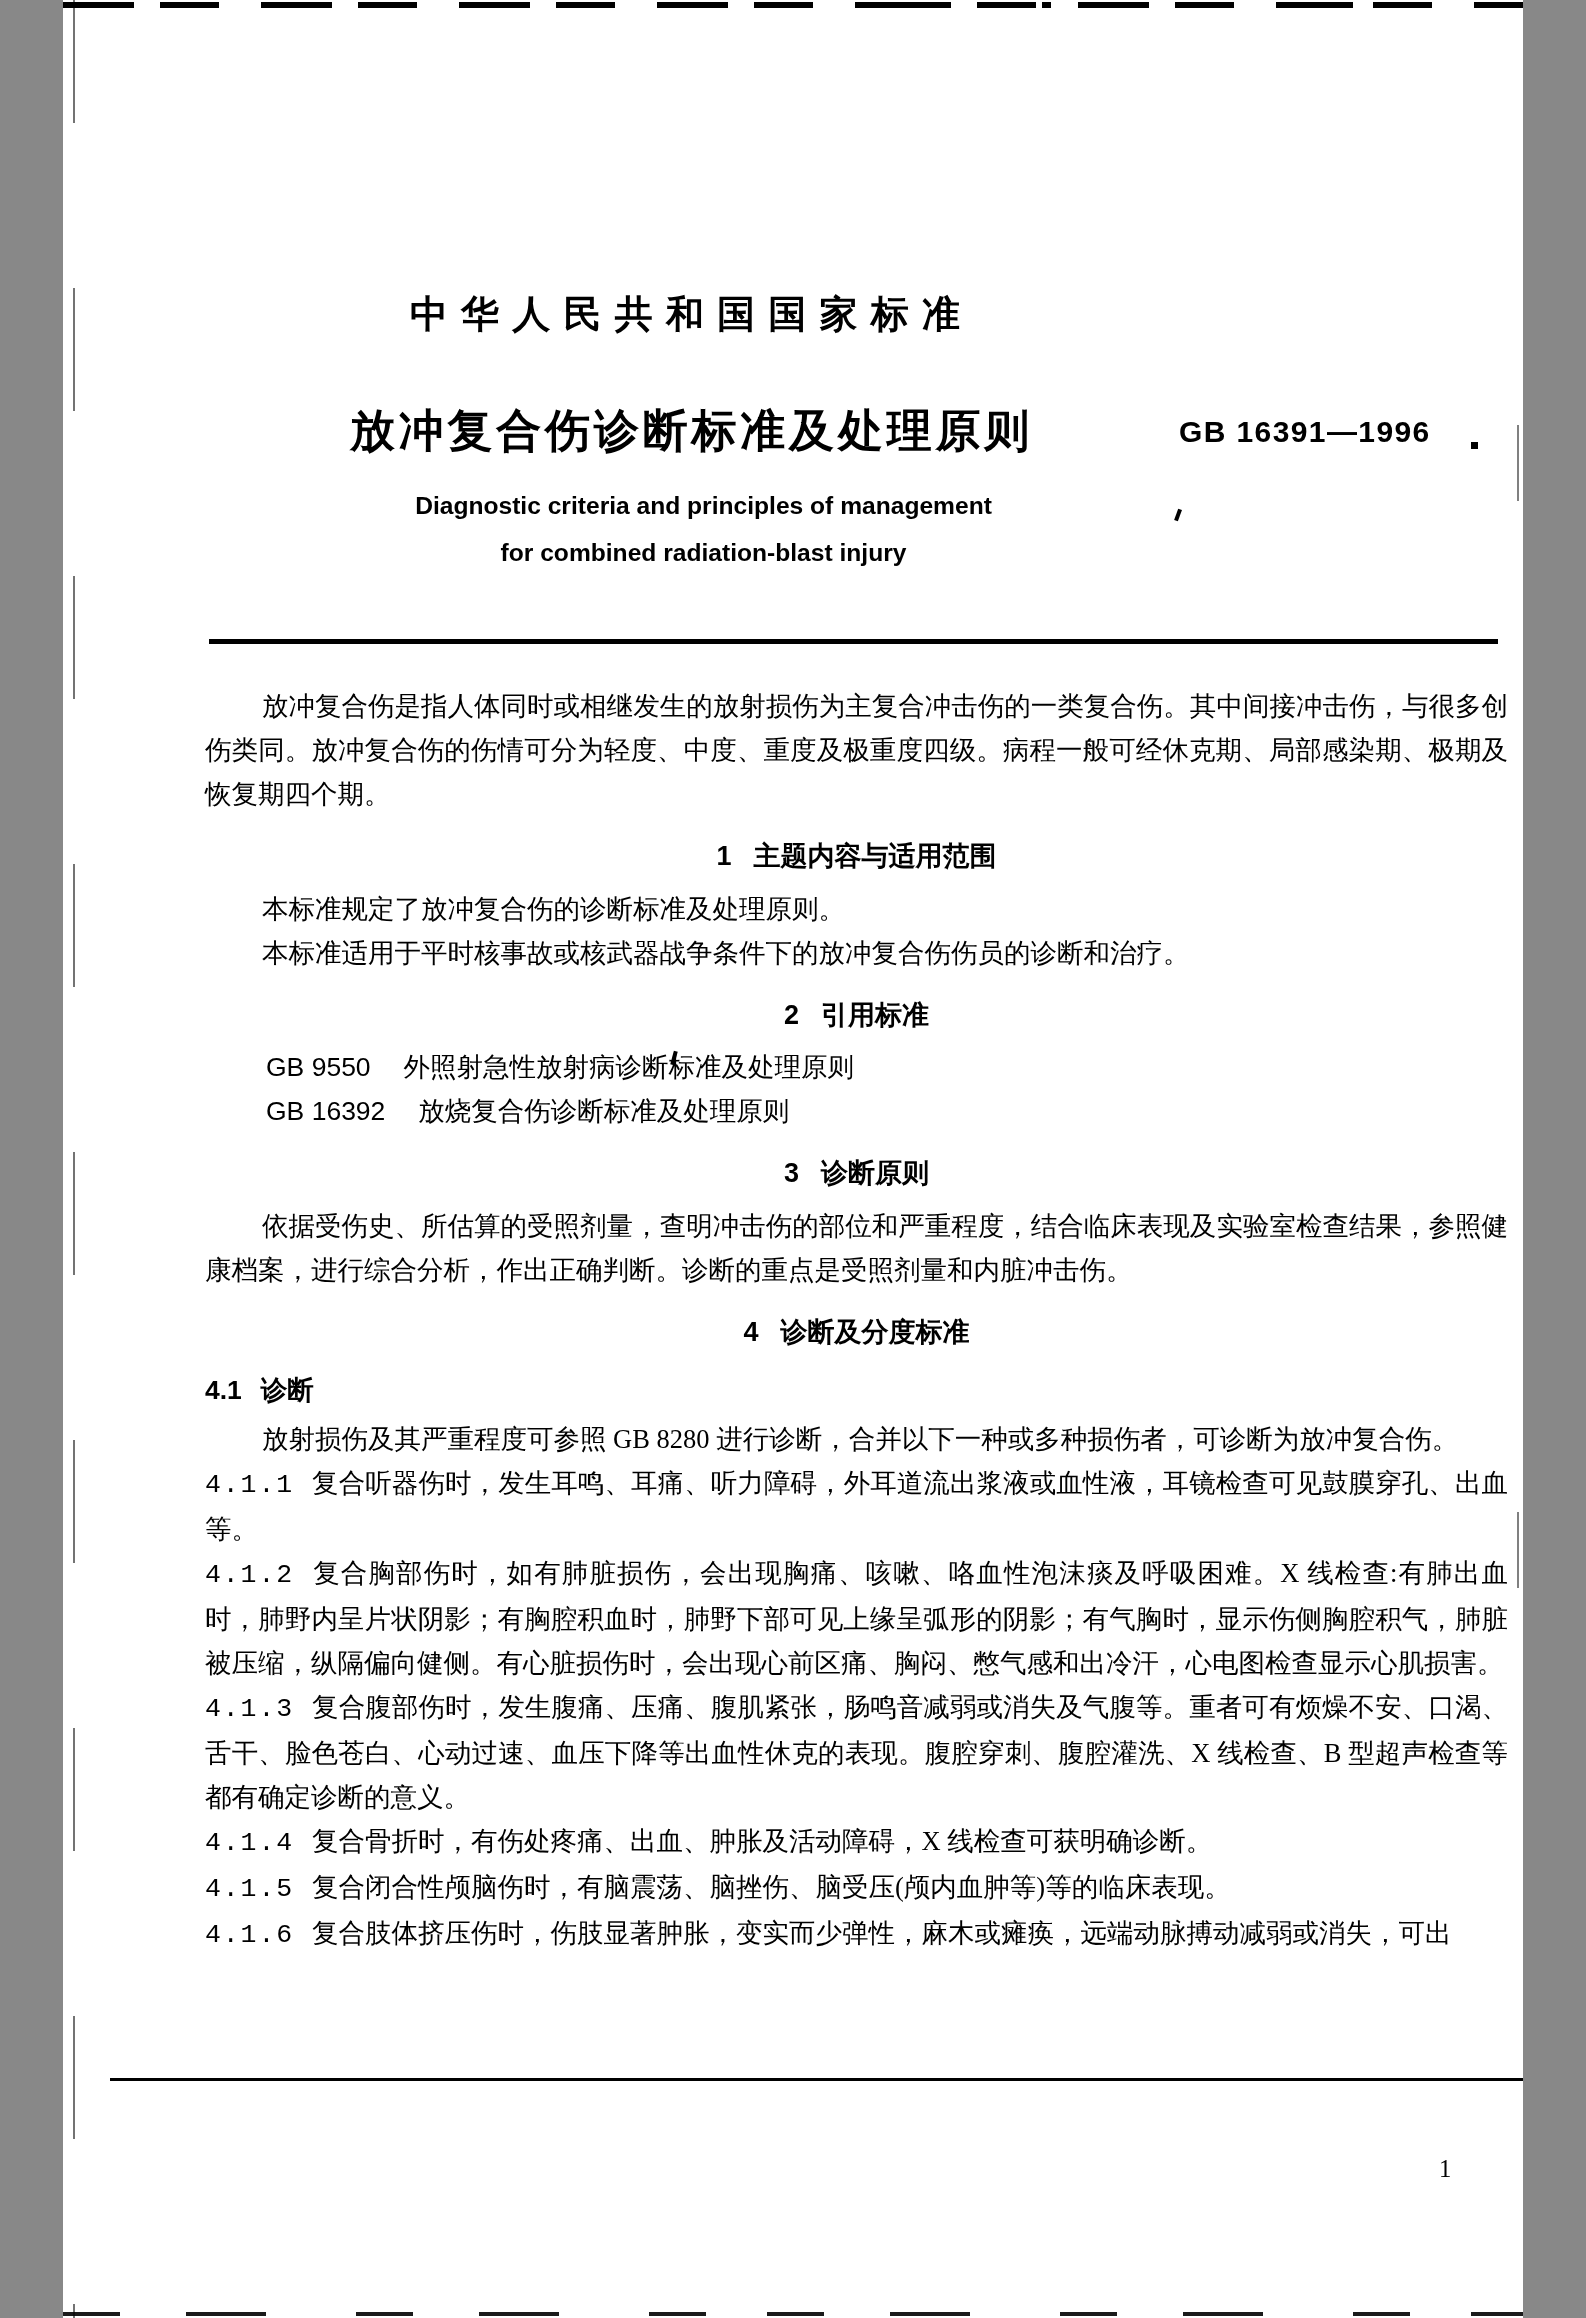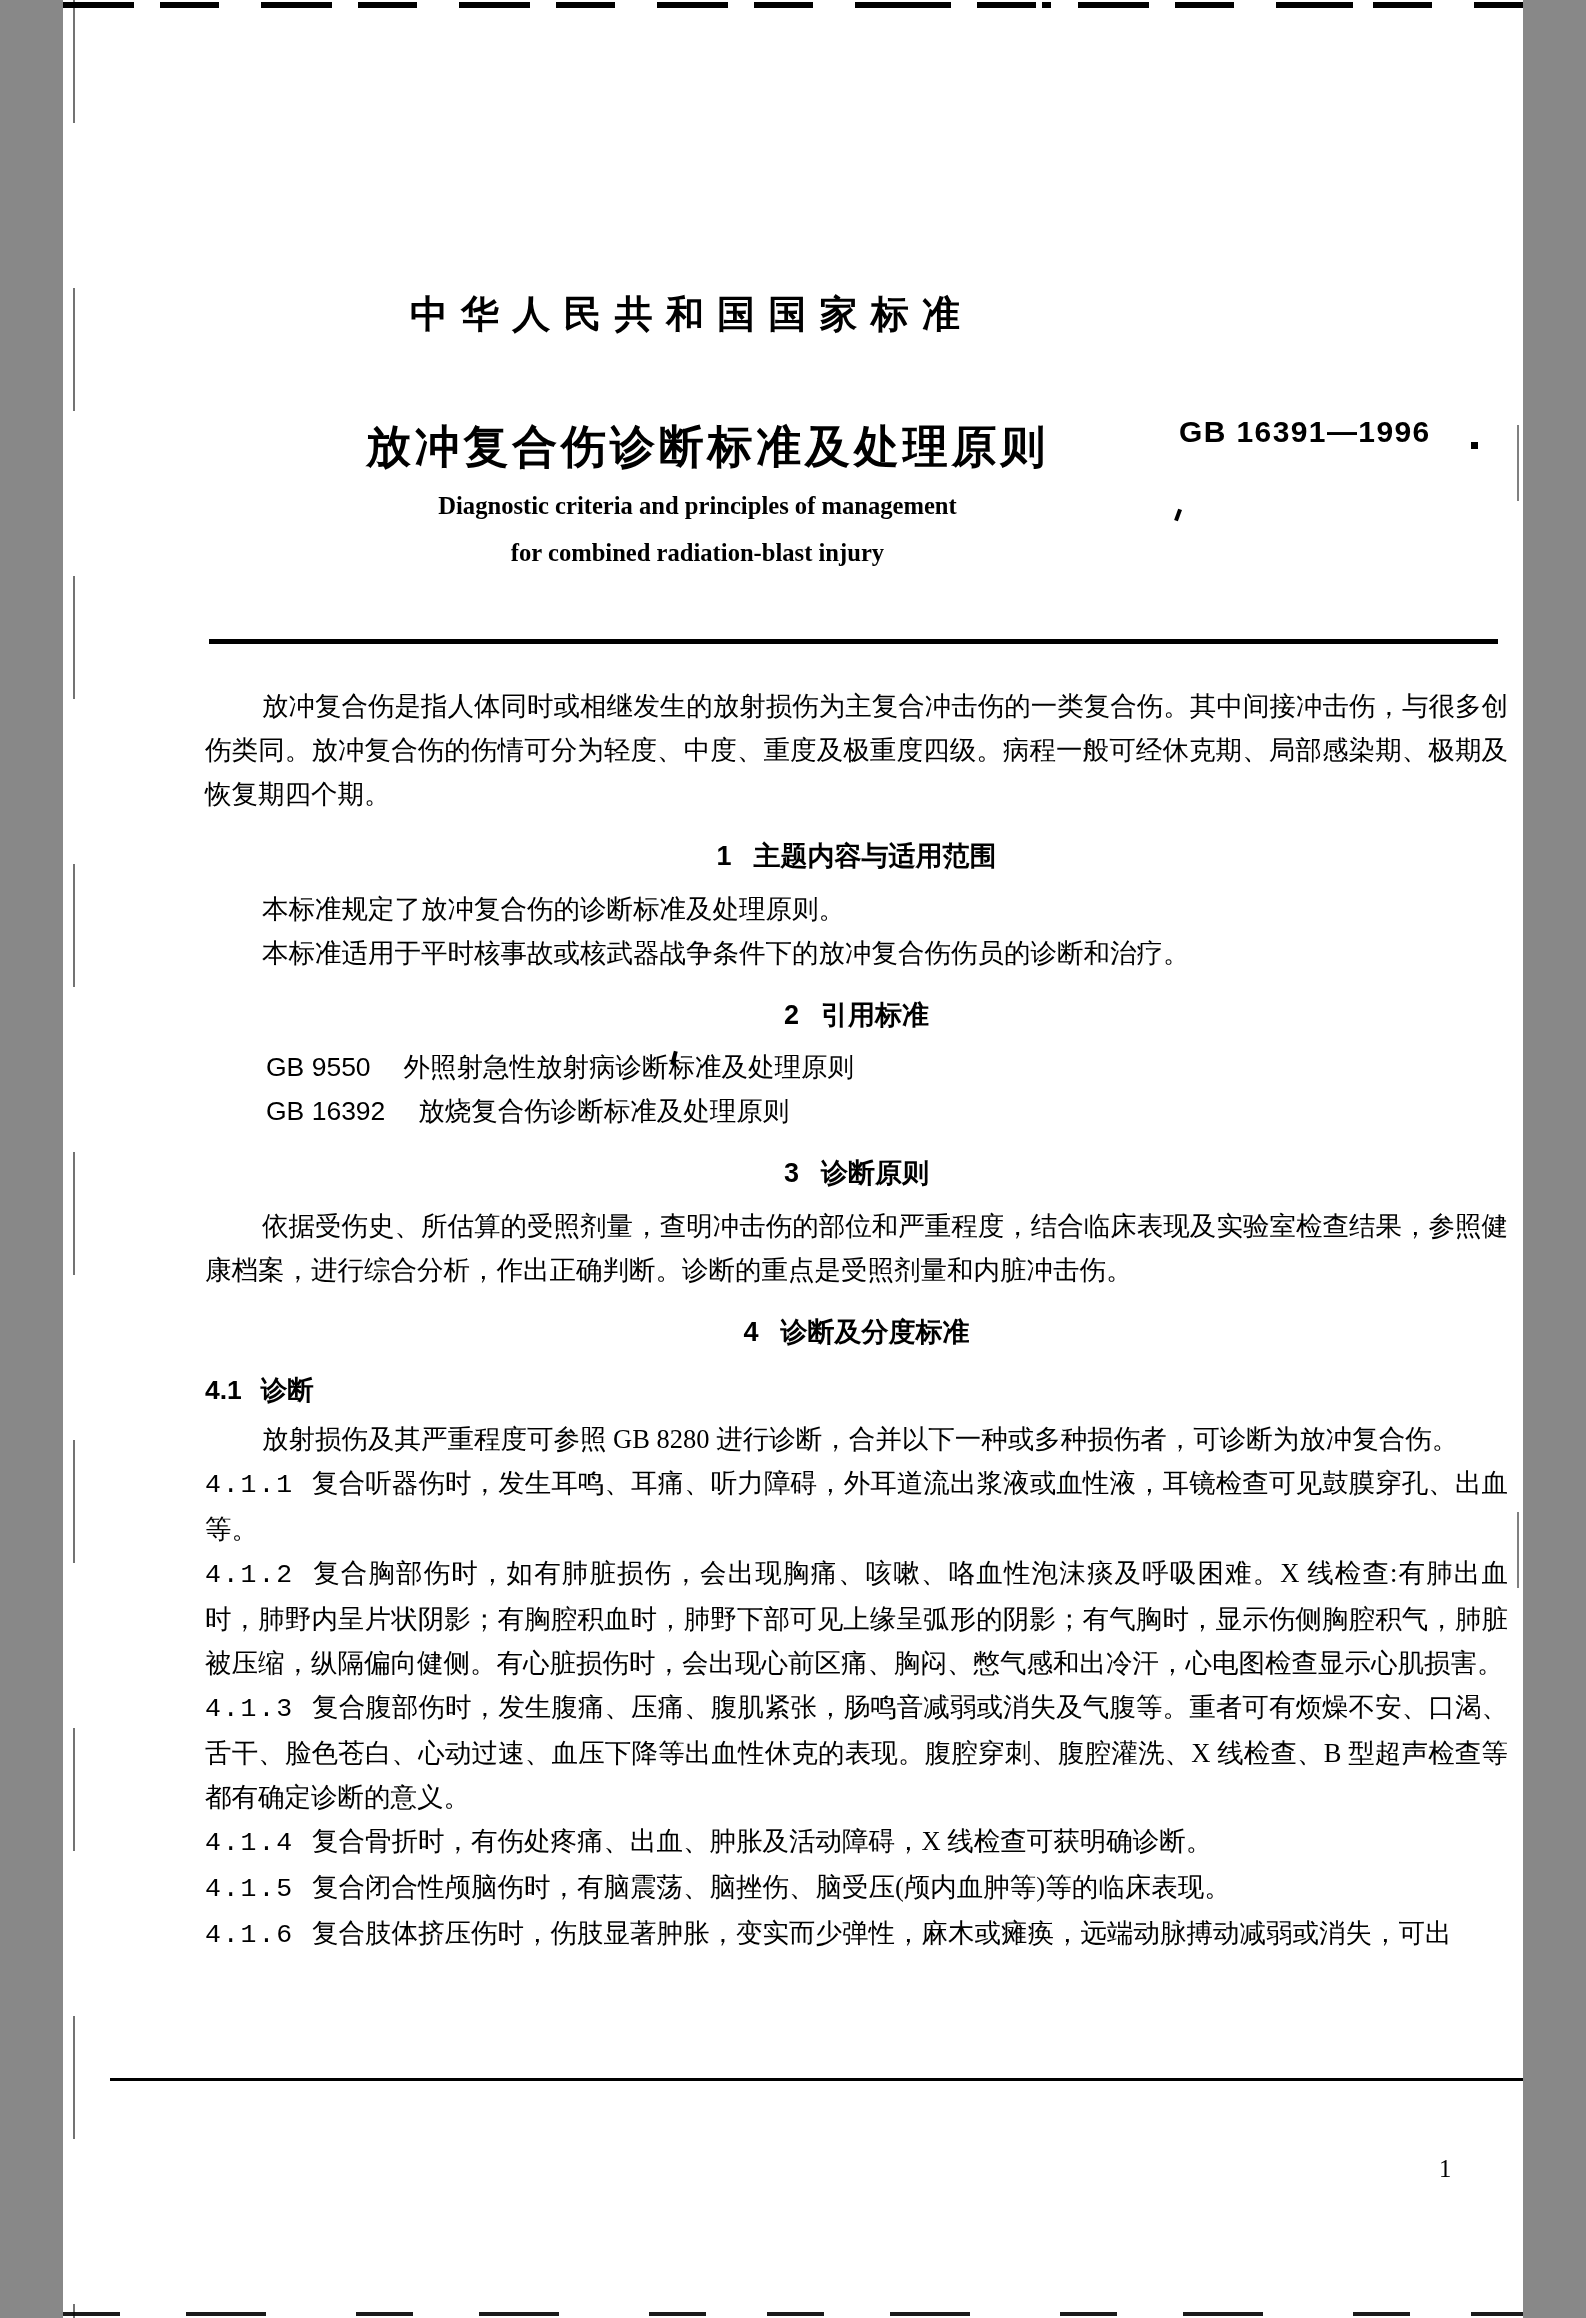--- a/index.html
+++ b/index.html
@@ -52,35 +52,35 @@
     letter-spacing: 13.2px;
     white-space: nowrap;
   }
   .doc-title {
     position: absolute; top: 401px; left: 0; width: 973px;
     text-align: center;
     font-family: "Liberation Sans", sans-serif;
     font-weight: 700;
     font-size: 45px;
     letter-spacing: 3.8px;
-    margin: 16px;
+    margin: 0;
     white-space: nowrap;
   }
   .gb-code {
     position: absolute; top: 415px; left: 974px;
     font-family: "Liberation Sans", sans-serif;
     font-weight: 600;
     font-size: 30px;
     letter-spacing: 1.4px;
     white-space: nowrap;
   }
   .subtitle-en {
-    position: absolute; left: 6px; width: 973px;
-    text-align: center;
-    font-family: Liberation Serif, serif;
+    position: absolute; left: 12px; width: 973px;
+    text-align: center;
+    font-family: Liberation Sans, sans-serif;
     font-weight: 700;
     font-size: 24.6px;
   }
   .subtitle-en.line1 { top: 492px; }
   .subtitle-en.line2 { top: 539px; }
   .header-rule {
     position: absolute; left: 146px; top: 639px;
     width: 1289px; height: 4.7px; background: #000;
   }
 

